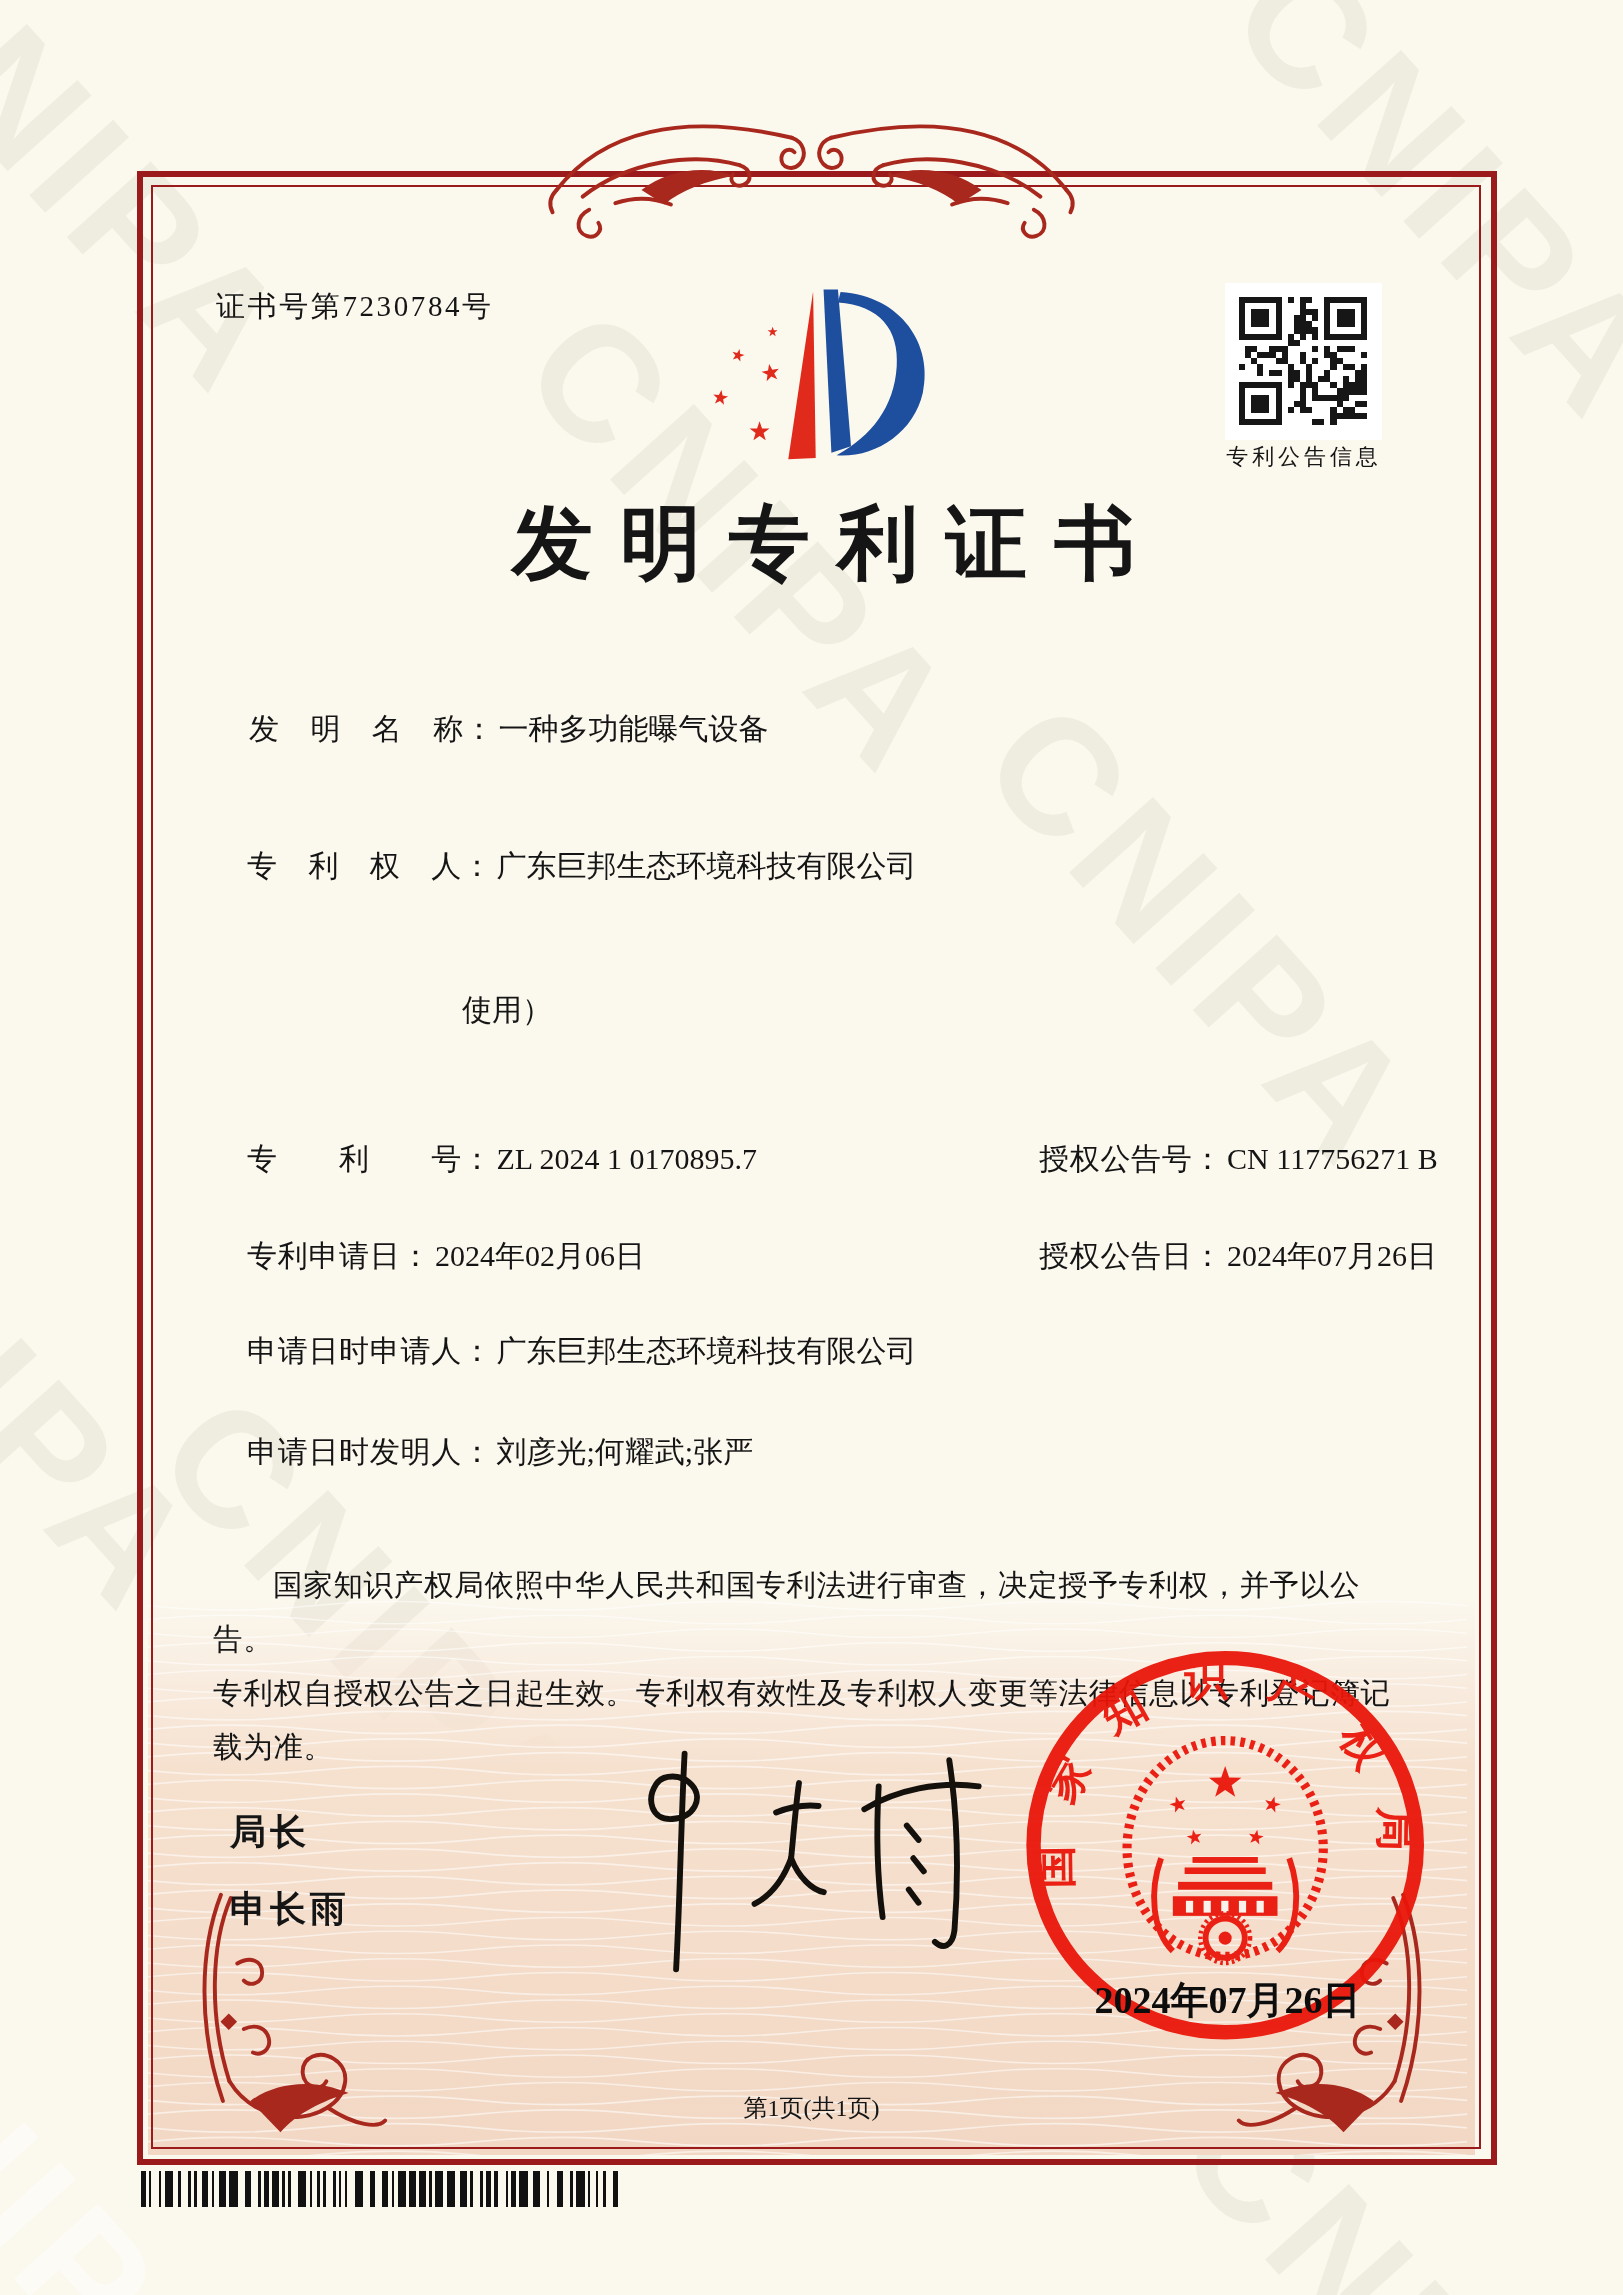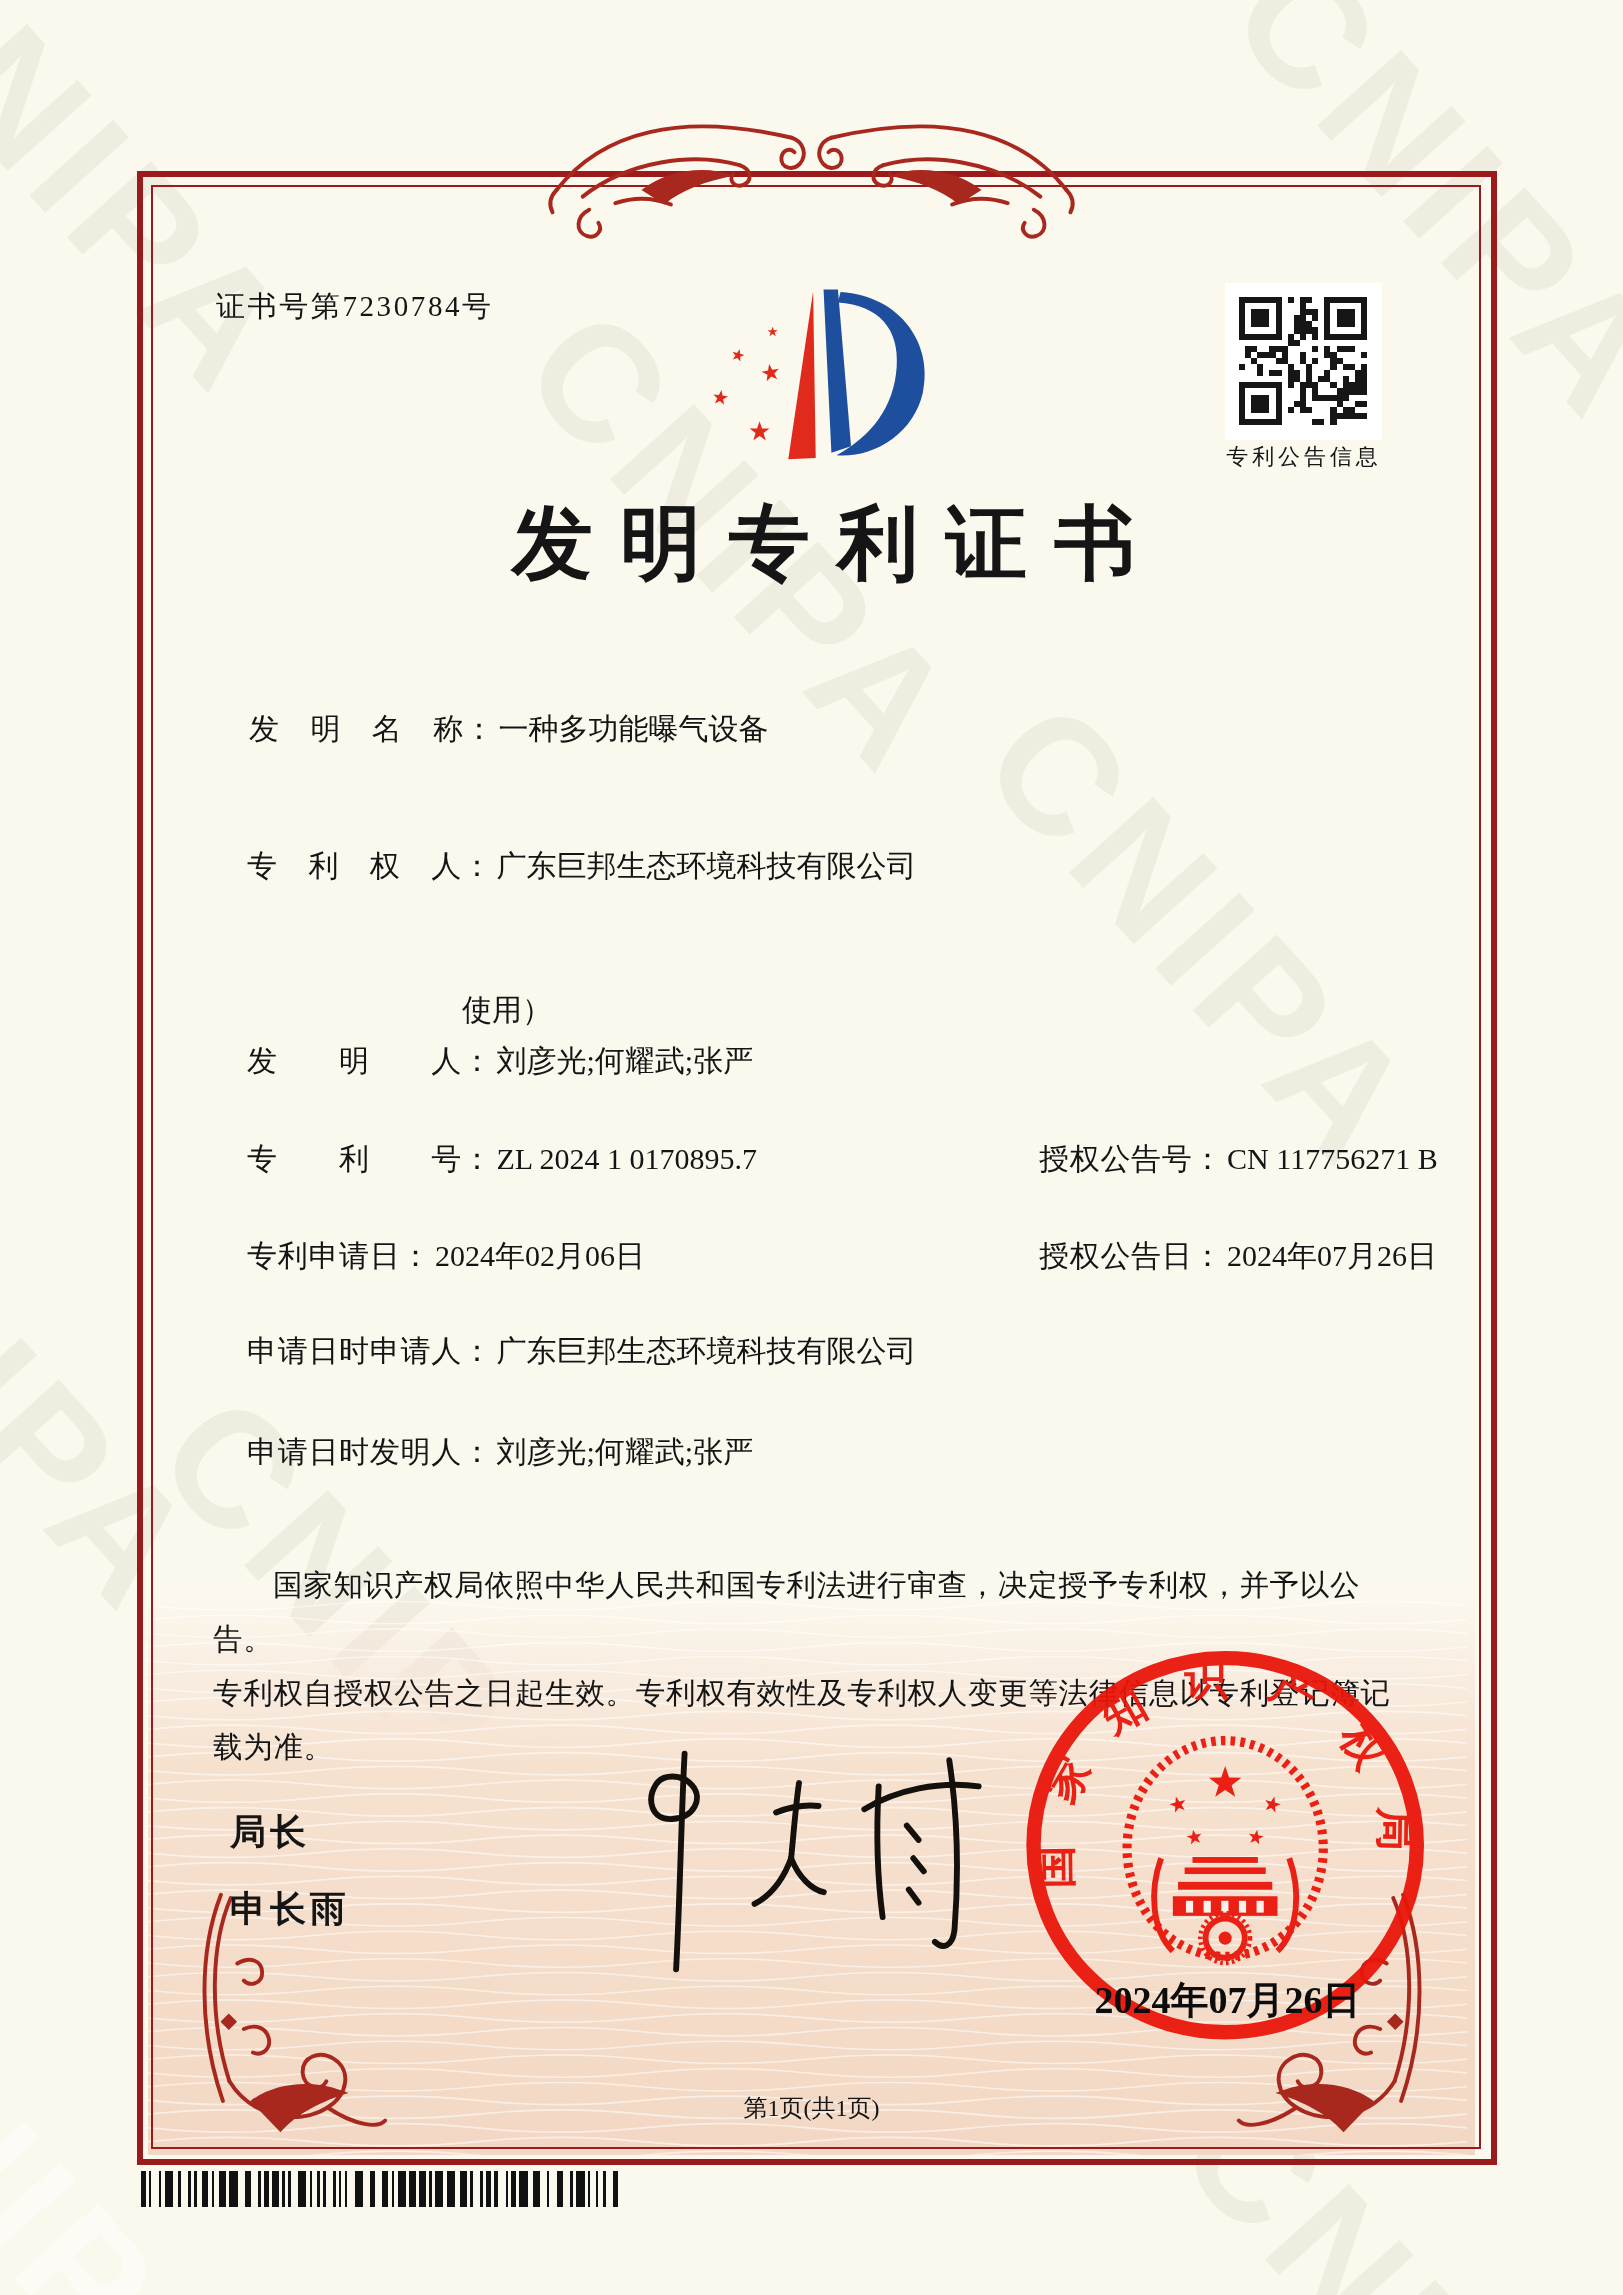--- a/index.html
+++ b/index.html
@@ -389,23 +389,20 @@
 
   <div class="row" style="left:219px;top:675px;">
     <span class="lbl">发　明　名　称：</span><span class="val">一种多功能曝气设备</span>
   </div>
   <div class="row" style="left:217px;top:812px;">
     <span class="lbl">专　利　权　人：</span><span class="val">广东巨邦生态环境科技有限公司</span>
   </div>
   <div class="row" style="left:428px;top:956px;text-align:right;">
     <span class="val">使用）</span>
   </div>
-  <div class="row" style="left:217px;top:1007px;">
-    <span class="lbl">发　　明　　人：</span><span class="val">刘彦光;何耀武;张严</span>
-  </div>
   <div class="row" style="left:217px;top:1105px;">
     <span class="lbl">专　　利　　号：</span><span class="val">ZL 2024 1 0170895.7</span>
   </div>
   <div class="row" style="left:1009px;top:1105px;">
     <span class="lbl">授权公告号：</span><span class="val">CN 117756271 B</span>
   </div>
   <div class="row" style="left:217px;top:1202px;">
     <span class="lbl">专利申请日：</span><span class="val">2024年02月06日</span>
   </div>
   <div class="row" style="left:1009px;top:1202px;">

